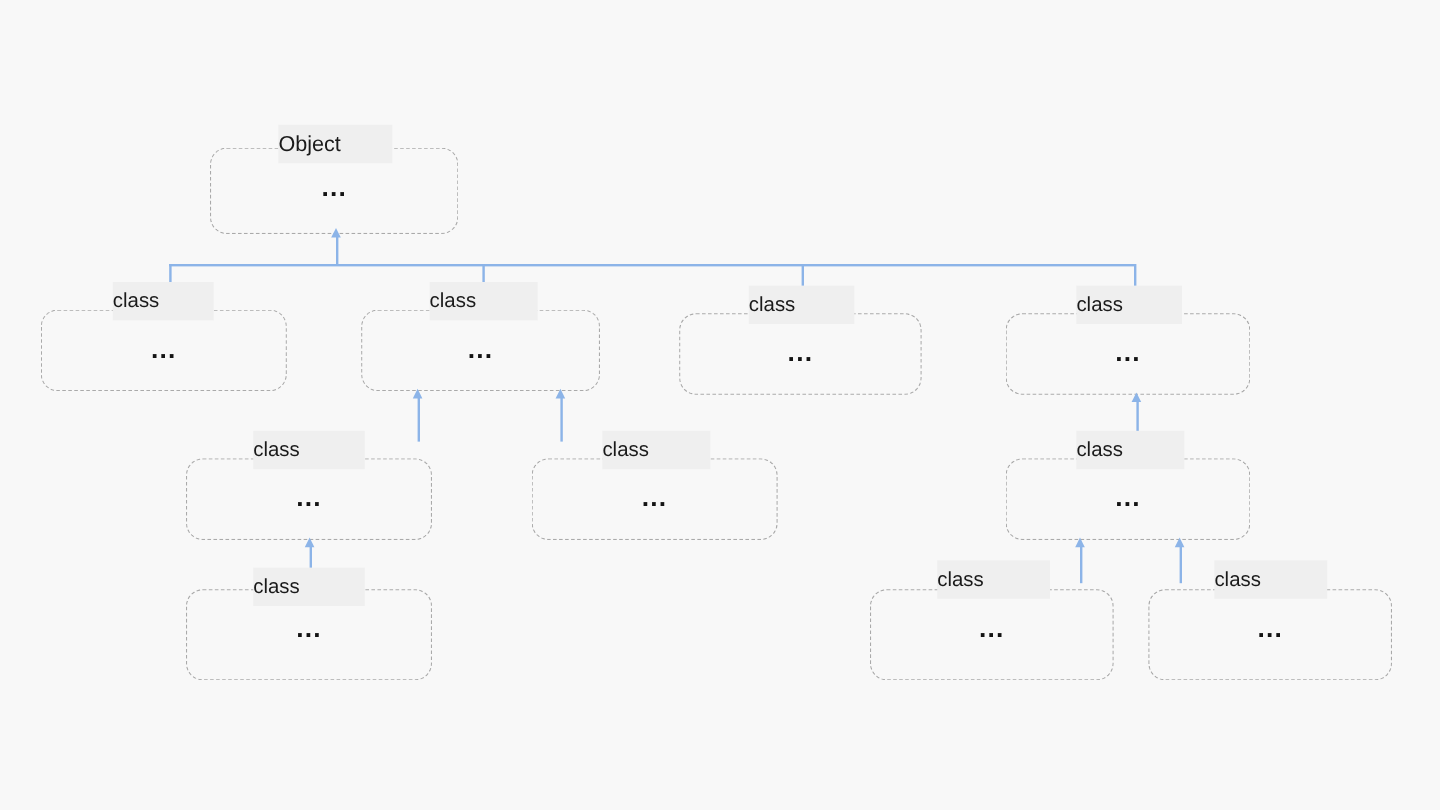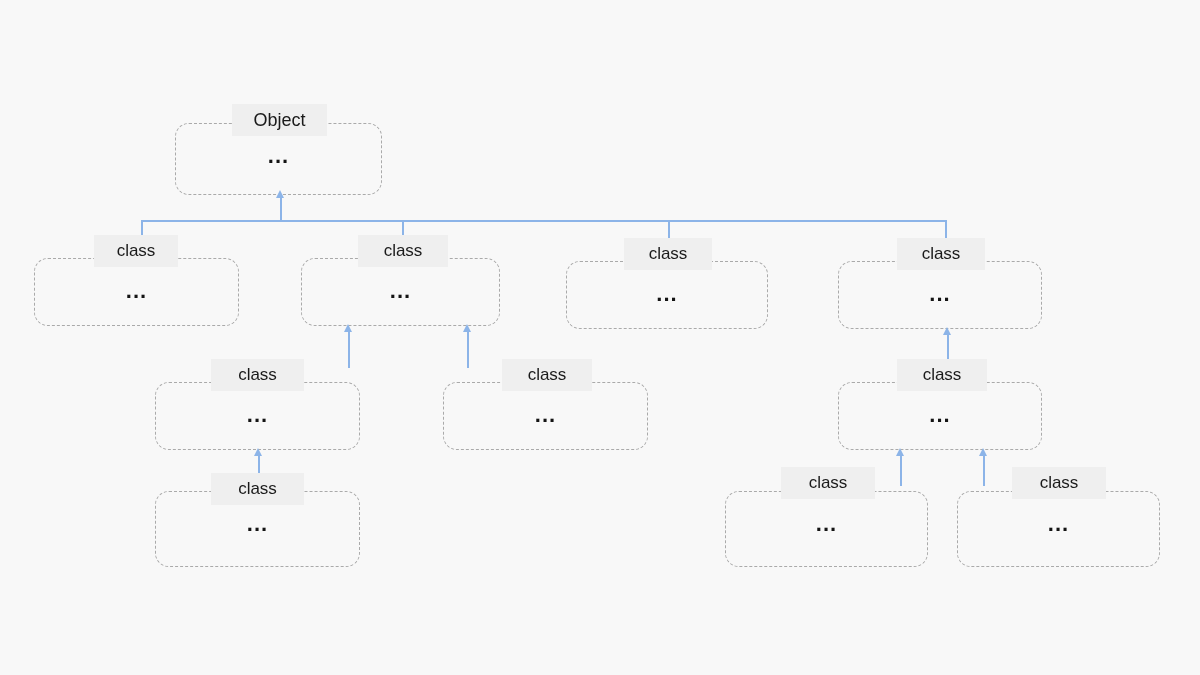--- a/index.html
+++ b/index.html
@@ -42,21 +42,21 @@
     user-select: none;
   }
   
   .node-label {
     position: absolute;
     background: #efefef;
     color: #1a1a1a;
     font-size: 17px;
     line-height: 32px;
     height: 32px;
-    text-align: center;
+    text-align: left;
     white-space: nowrap;
     z-index: 5;
   }
   .node-label.object-label {
     font-size: 18px;
   }
   
   .edge-v {
     position: absolute;
     width: 1.6px;

